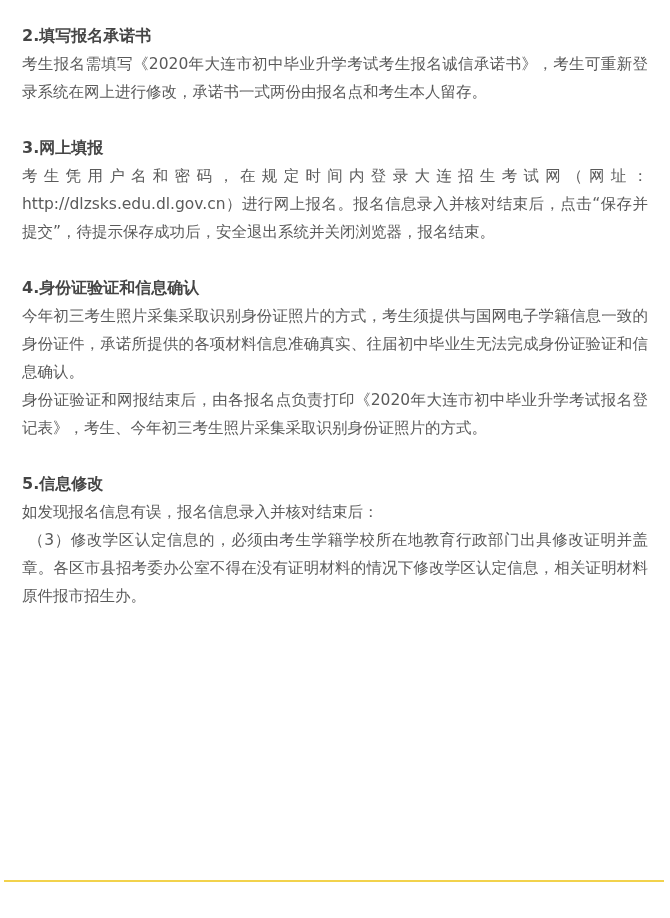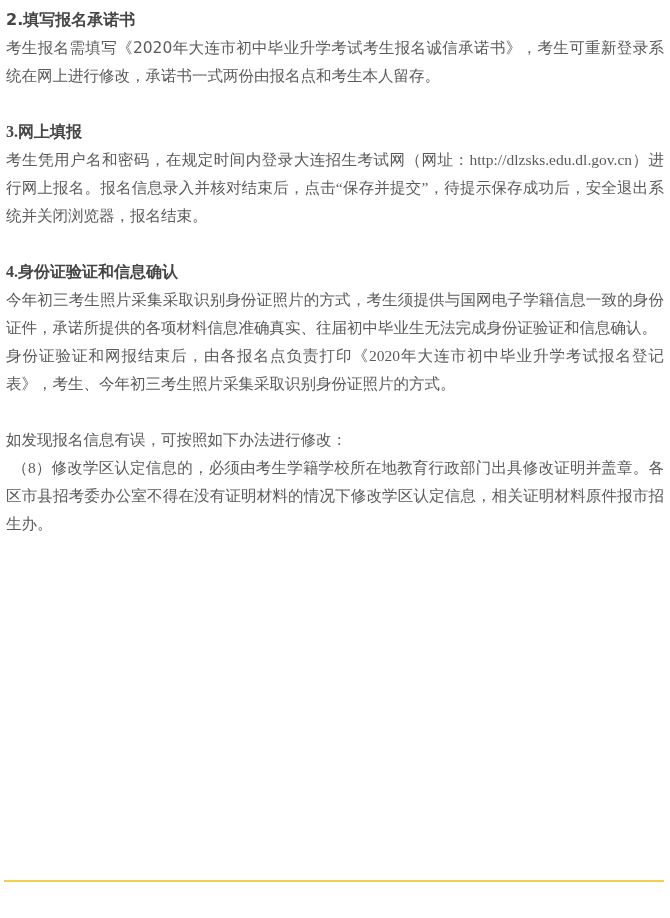--- a/index.html
+++ b/index.html
@@ -2,22 +2,22 @@
 <html><head>
 <meta charset="utf-8">
 <style>
   html, body { margin: 0; padding: 0; background: #ffffff; }
   body { width: 670px; height: 918px; overflow: hidden; position: relative; }
   .doc {
     position: absolute; left: 6px; top: 6px; width: 658px;
     font-family: "DejaVu Sans", "Liberation Sans", sans-serif;
     color: #5a5a5a; font-size: 15.5px; line-height: 28px;
   }
-  .section { margin: 0; }
-  .section + .section { margin-top: 28px; font-family: Liberation Serif, serif; }
+  .section { margin: 16px; }
+  .section + .section { margin-top: 28px; }
   .heading { font-weight: bold; color: #454545; font-size: 16px; line-height: 28px; margin: 0; }
   .para { margin: 0; text-align: justify; }
   .para.indent { text-indent: 1em; }
   .para.indent-half { text-indent: 0.4em; }
   .divider {
     position: absolute; left: 4px; width: 660px; top: 880px;
     height: 0; border-top: 2px solid #f2d24c;
   }
 </style>
 </head>
@@ -35,19 +35,20 @@
     <p class="para">考生凭用户名和密码，在规定时间内登录大连招生考试网（网址：http://dlzsks.edu.dl.gov.cn）进行网上报名。报名信息录入并核对结束后，点击“保存并提交”，待提示保存成功后，安全退出系统并关闭浏览器，报名结束。</p>
   </div>
 
   <div class="section">
     <p class="heading">4.身份证验证和信息确认</p>
     <p class="para">今年初三考生照片采集采取识别身份证照片的方式，考生须提供与国网电子学籍信息一致的身份证件，承诺所提供的各项材料信息准确真实、往届初中毕业生无法完成身份证验证和信息确认。</p>
     <p class="para">身份证验证和网报结束后，由各报名点负责打印《2020年大连市初中毕业升学考试报名登记表》，考生、今年初三考生照片采集采取识别身份证照片的方式。</p>
   </div>
 
   <div class="section">
-    <p class="para">如发现报名信息有误，可按照如下办法进行修改：</p>
-    <p class="para indent-half">（8）修改学区认定信息的，必须由考生学籍学校所在地教育行政部门出具修改证明并盖章。各区市县招考委办公室不得在没有证明材料的情况下修改学区认定信息，相关证明材料原件报市招生办。</p>
+    <p class="heading">5.信息修改</p>
+    <p class="para">如发现报名信息有误，报名信息录入并核对结束后：</p>
+    <p class="para indent-half">（3）修改学区认定信息的，必须由考生学籍学校所在地教育行政部门出具修改证明并盖章。各区市县招考委办公室不得在没有证明材料的情况下修改学区认定信息，相关证明材料原件报市招生办。</p>
   </div>
 
 </div>
 
 <div class="divider"></div>
 
 </body></html>

